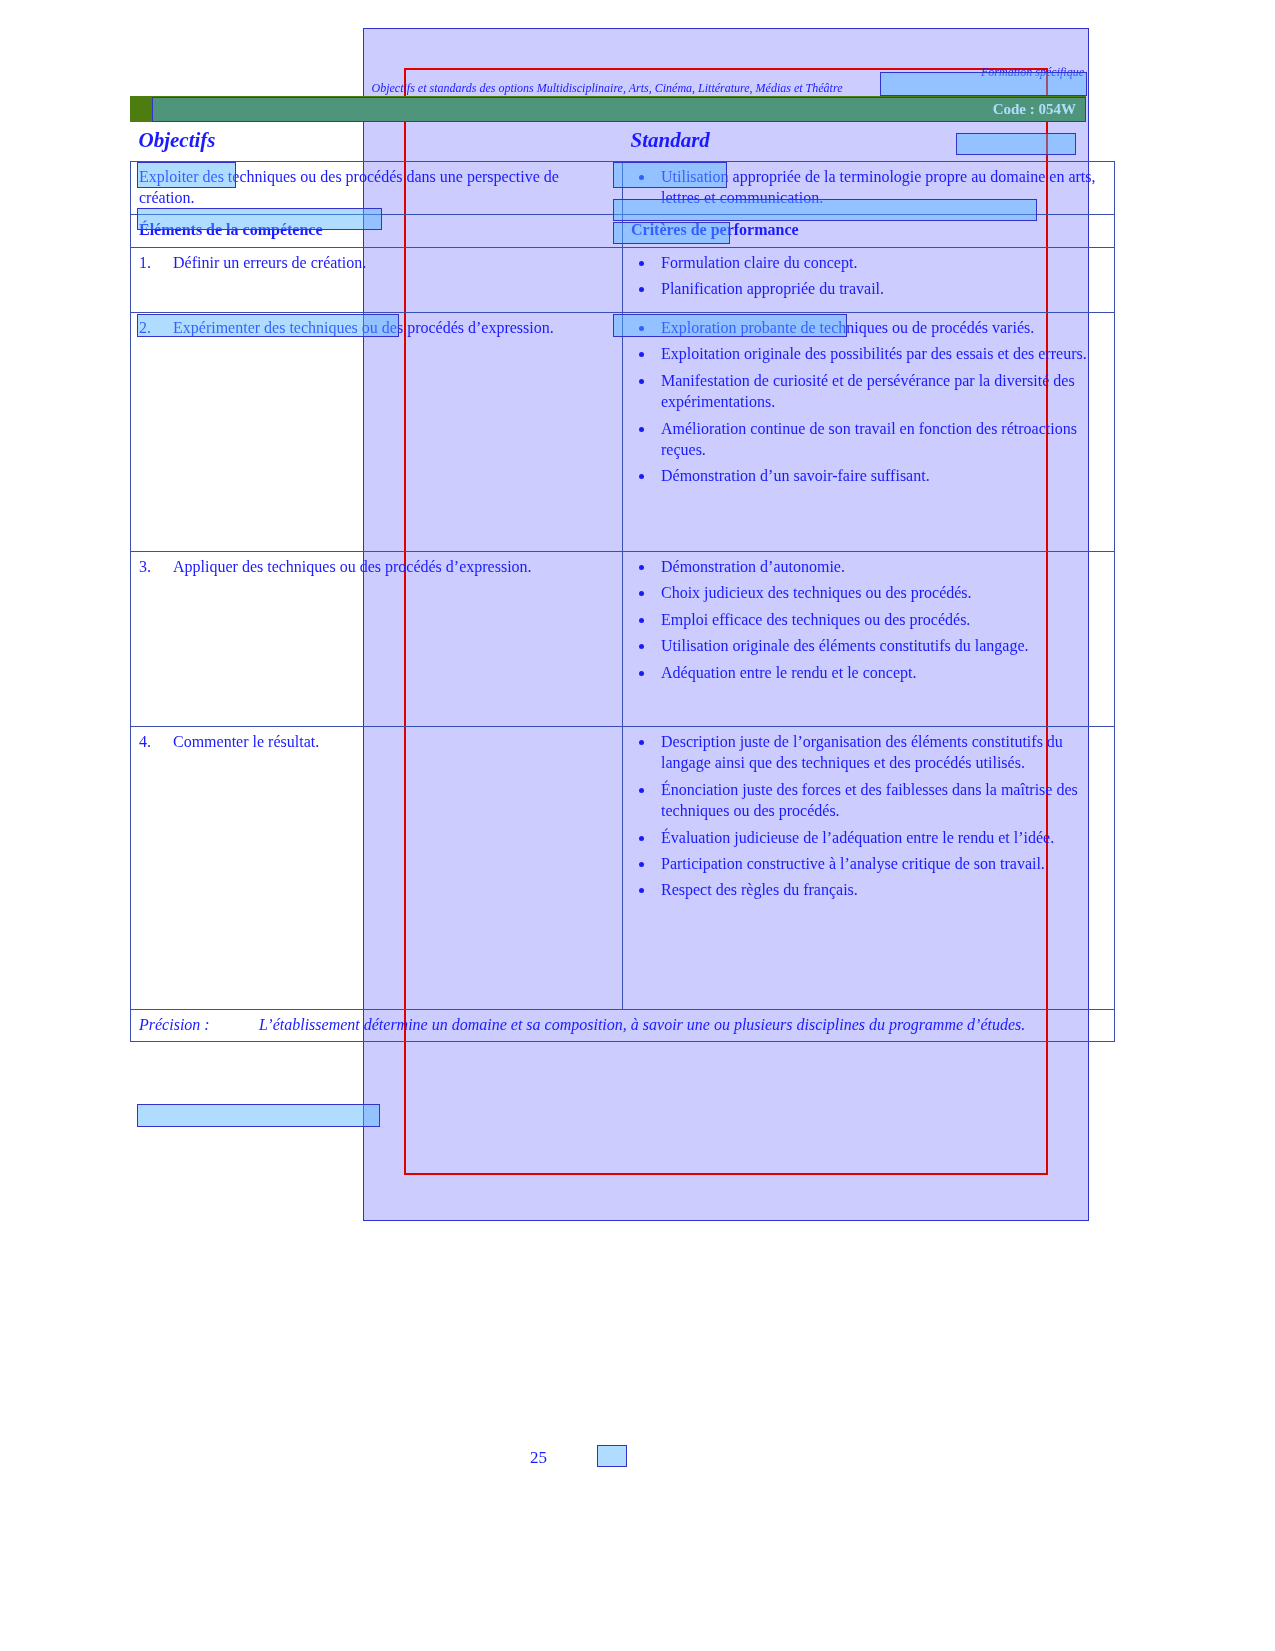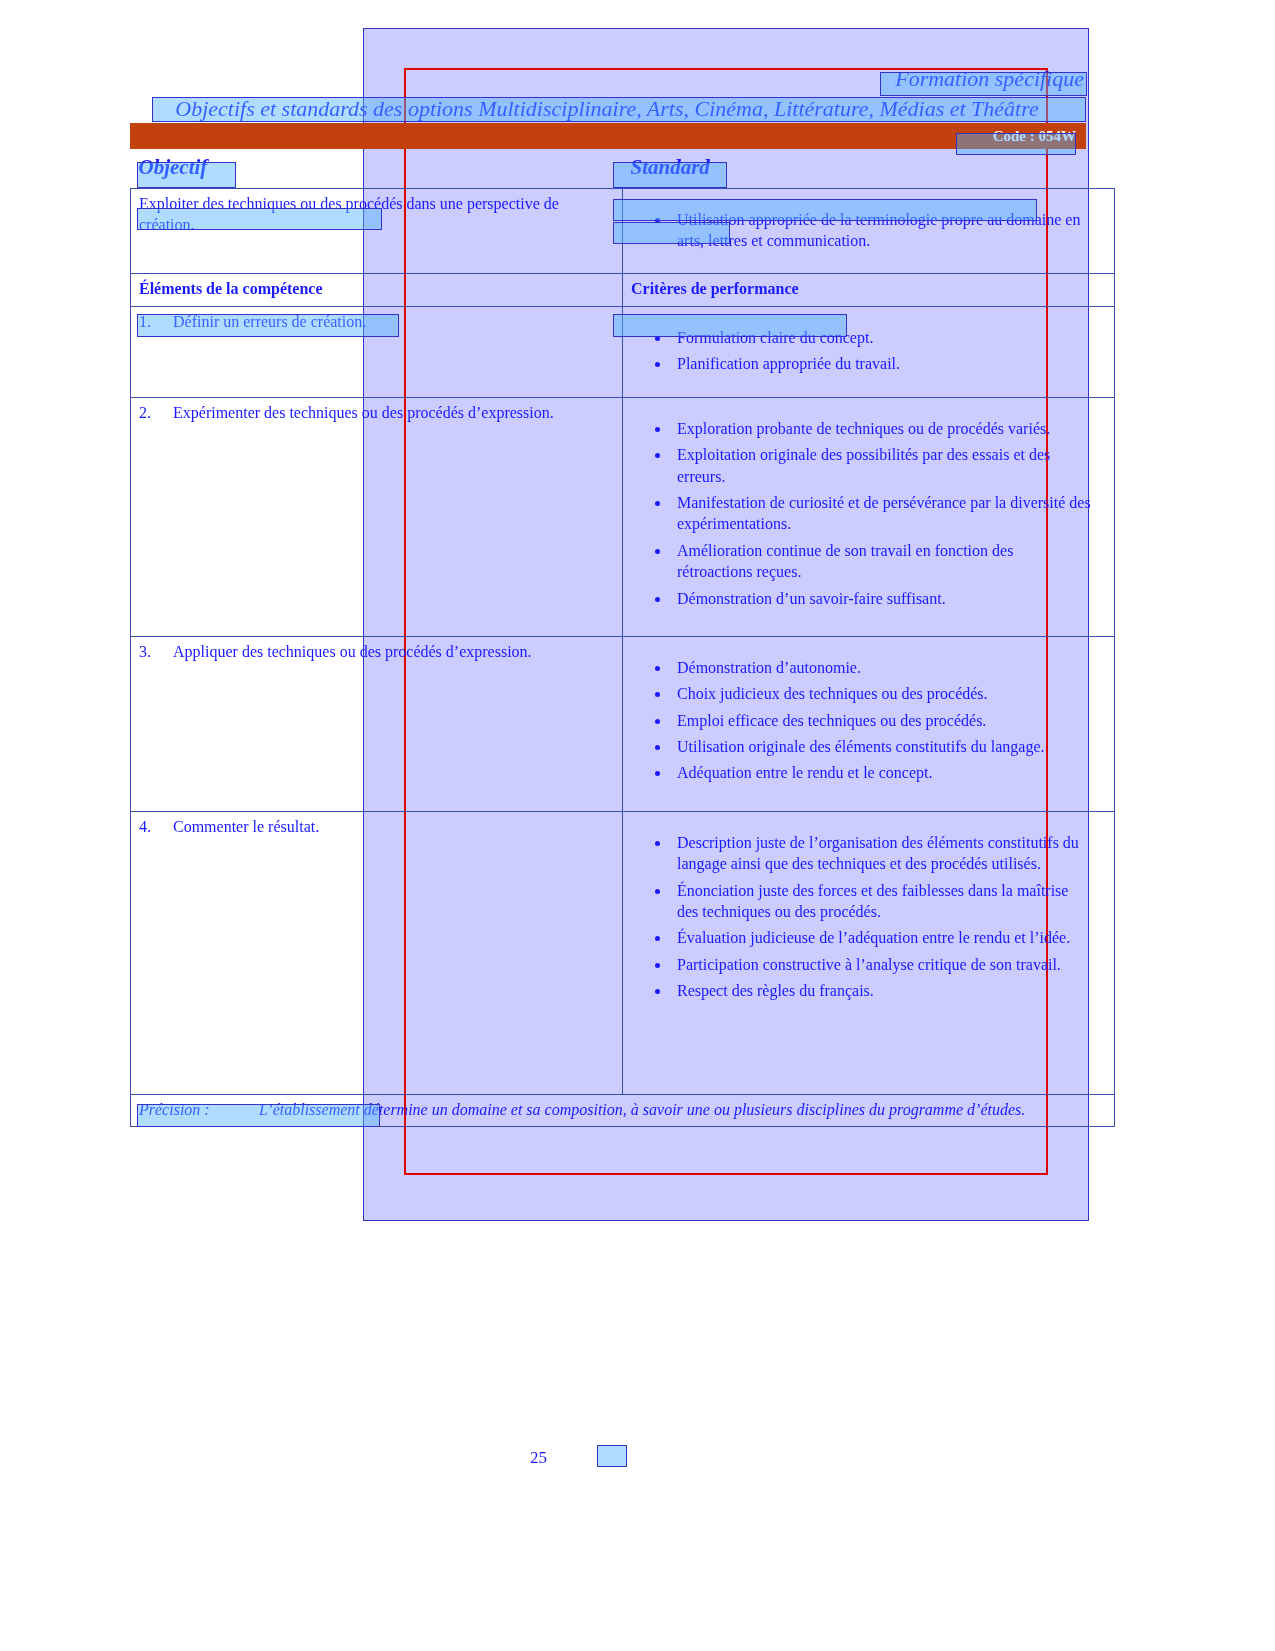--- a/index.html
+++ b/index.html
@@ -40,32 +40,32 @@
   .doc {
     position: absolute;
     left: 130px;
     top: 64px;
     width: 956px;
   }
 
   .header-line {
     text-align: right;
     font-family: "Liberation Serif", serif;
-    font-size: 22px;
+    font-size: 12px;
     font-style: italic;
     color: #1a1aff;
     padding-right: 2px;
     line-height: 1.35;
   }
   .header-line.center {
     text-align: center;
   }
 
   .code-bar {
-    background: #c2410c;
+    background: #4d7c0f;
     color: #ffffff;
     height: 26px;
     line-height: 26px;
     text-align: right;
     padding-right: 10px;
     font-size: 15px;
     font-weight: bold;
     font-family: "Liberation Serif", serif;
   }
   .code-bar span { color: #ffffff; }
@@ -95,21 +95,21 @@
     font-size: 21px;
     font-weight: bold;
     font-style: italic;
     color: #1a1aff;
   }
 
   .bold { font-weight: bold; }
 
   ul.bul {
     list-style: none;
-    margin: 16px;
+    margin: 0;
     padding: 0;
   }
   ul.bul li {
     position: relative;
     padding-left: 30px;
     margin-bottom: 5px;
   }
   ul.bul li:before {
     content: "";
     position: absolute;
@@ -171,21 +171,21 @@
     <div class="header-line center">Objectifs et standards des options Multidisciplinaire, Arts, Cinéma, Littérature, Médias et Théâtre</div>
 
     <div class="code-bar">
       <span>Code : 054W</span>
     </div>
 
     <table class="grid">
       <tbody>
           <tr class="title-row">
         <td class="col-left" style="border:none;">
-          <span class="bigtitle">Objectif</span>
+          <span class="bigtitle">Objectifs</span>
         </td>
         <td class="col-right" style="border:none;">
           <span class="bigtitle">Standard</span>
         </td>
       </tr>
 
 
       <tr>
         <td class="col-left">
           <span>Exploiter des techniques ou des procédés dans une perspective de création.</span>

